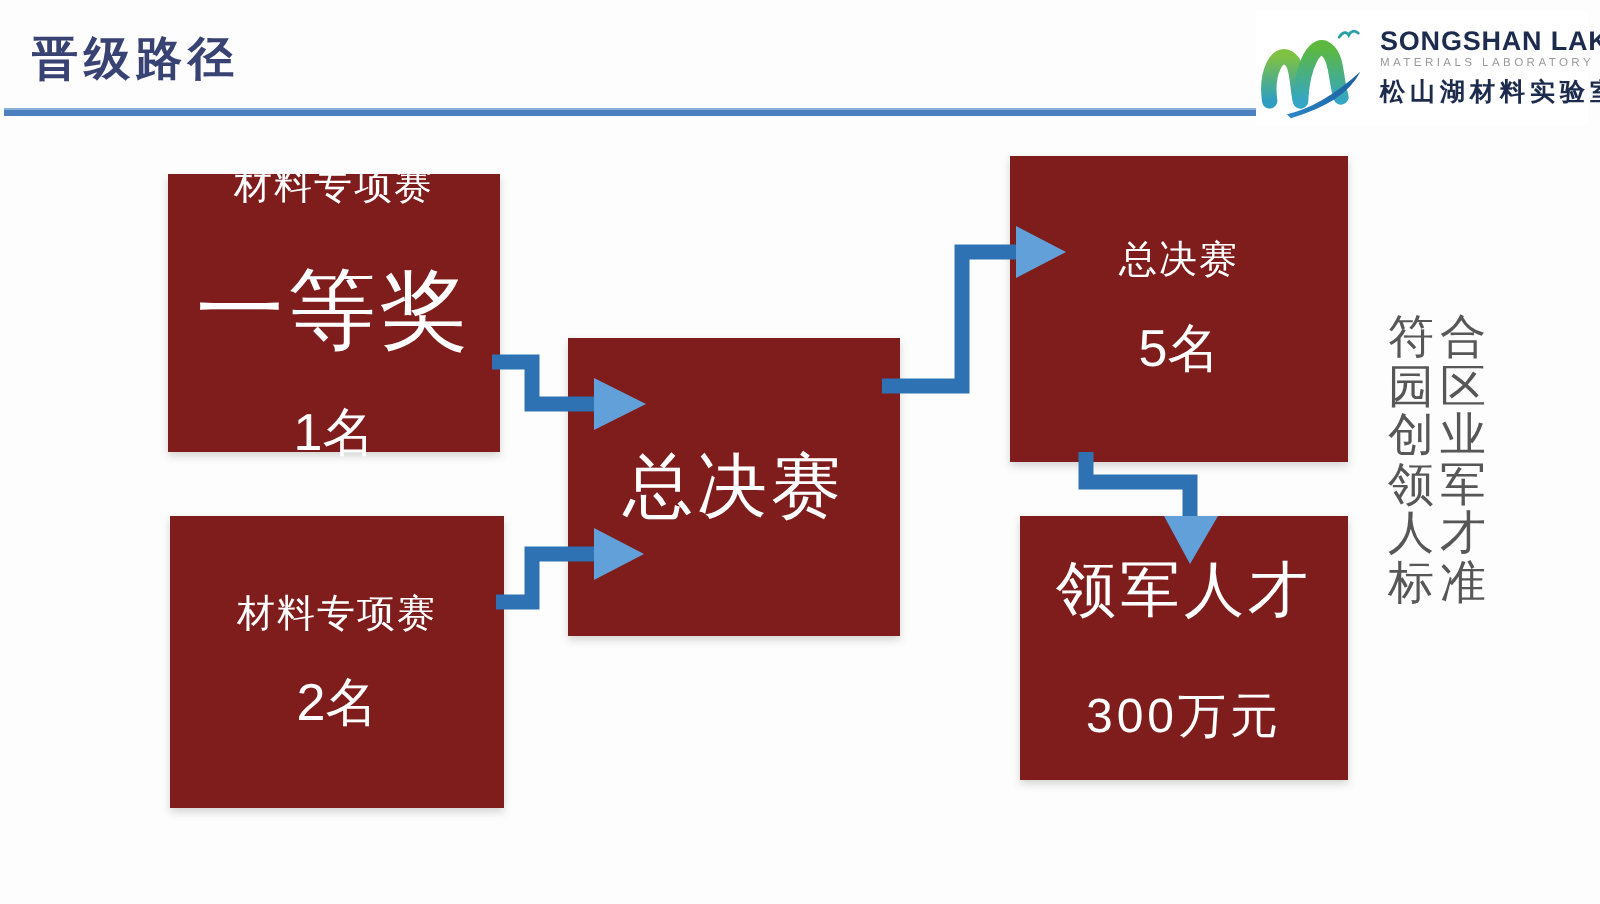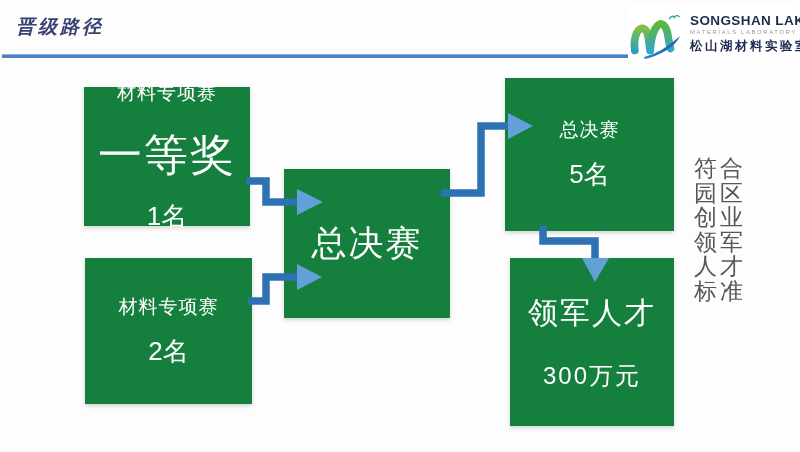--- a/index.html
+++ b/index.html
@@ -6,52 +6,51 @@
   body{
     width:800px;height:452px;overflow:hidden;background:#fdfdfd;
     font-family:"Liberation Sans","DejaVu Sans",sans-serif;
     position:relative;
   }
   .slide{position:absolute;inset:0;}
 
   
   .page-title{
     position:absolute;left:16px;top:14px;
-    font-size:19px;font-weight:bold;letter-spacing:3px;
+    font-size:23px;font-weight:bold;letter-spacing:3px;
     color:#384273;
-    font-style:italic;
   }
   .title-underline{
     position:absolute;left:2px;top:54px;width:648px;height:3px;
     background:#4d80c0;border-top:1px solid #88aeda;
   }
   .logo{
     position:absolute;right:6px;top:5px;width:166px;height:58px;
     display:flex;align-items:center;gap:4px;background:#fff;
   }
   .logo-mark{flex:0 0 auto;}
   .logo-text{display:flex;flex-direction:column;align-items:flex-start;}
   .logo-en{font-size:13.5px;font-weight:bold;color:#1d2c4e;letter-spacing:0.4px;white-space:nowrap;}
   .logo-sub{font-size:5.8px;color:#9a9a9a;letter-spacing:1.7px;margin-top:1px;white-space:nowrap;}
   .logo-cn{font-size:12.5px;font-weight:bold;color:#1d2c4e;letter-spacing:2.5px;margin-top:3px;white-space:nowrap;}
 
   
   .node{
-    position:absolute;background:#15803d;color:#fff;
+    position:absolute;background:#7f1d1d;color:#fff;
     display:flex;flex-direction:column;align-items:center;justify-content:center;
     text-align:center;box-shadow:0 2px 4px rgba(90,90,90,.25);
   }
   .node .sub{font-size:19px;letter-spacing:1px;}
   .node .main{font-size:44px;letter-spacing:2px;margin-top:20px;}
   .node .count{font-size:26px;margin-top:14px;}
   #box-first  {left:84px; top:87px; width:166px;height:139px;}
   #box-second {left:85px; top:258px;width:167px;height:146px;}
   #box-final  {left:284px;top:169px;width:166px;height:149px;}
   #box-grand  {left:505px;top:78px; width:169px;height:153px;}
-  #box-talent {left:510px;top:258px;width:164px;height:168px;}
+  #box-talent {left:510px;top:258px;width:164px;height:132px;}
   #box-final .main{font-size:35px;margin-top:0;}
   #box-talent .main{font-size:30px;margin-top:0;letter-spacing:2px;}
   #box-talent .line{font-size:24px;letter-spacing:2px;margin-top:26px;}
 
   
   .connectors{position:absolute;left:0;top:0;pointer-events:none;}
 
   
   .side-note{
     position:absolute;left:694px;top:156px;

